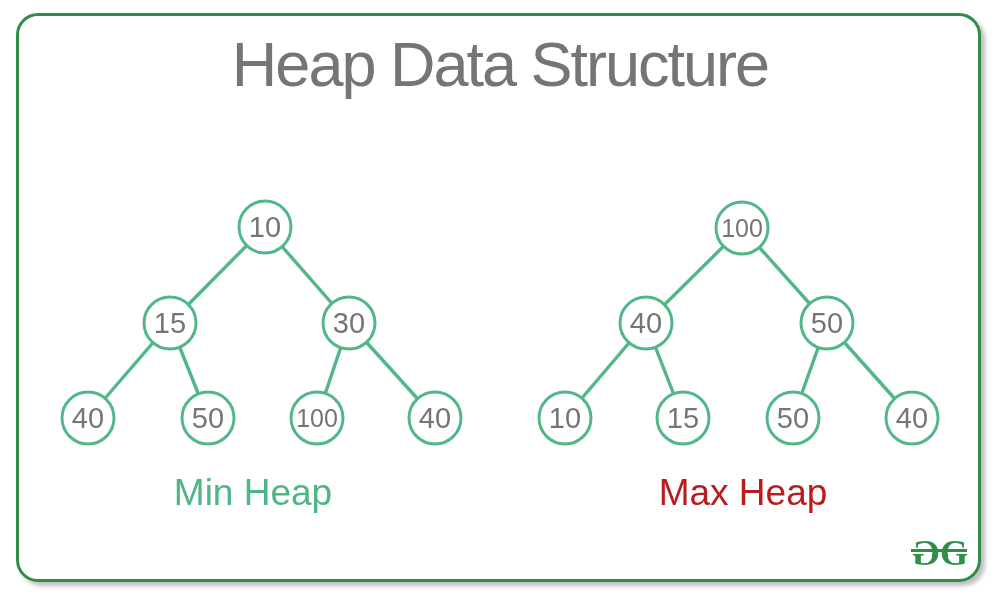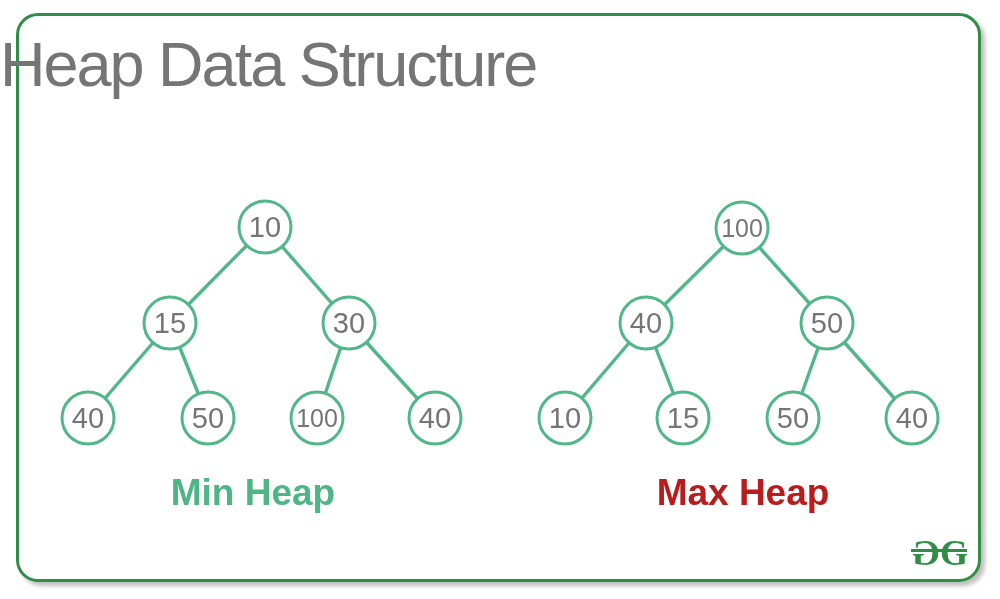--- a/index.html
+++ b/index.html
@@ -24,39 +24,39 @@
     border: 3px solid #2f8d46;
     border-radius: 22px;
     box-shadow: 4px 4px 4px rgba(0,0,0,0.25);
     background: #ffffff;
   }
   .title {
     position: absolute;
     left: 0;
     top: 28px;
     width: 1000px;
-    text-align: left;
+    text-align: center;
     font-size: 63px;
     line-height: 1.15;
     font-weight: 400;
     letter-spacing: -2px;
     color: #757575;
   }
   #tree-svg {
     position: absolute;
     left: 0;
     top: 0;
     width: 1000px;
     height: 599px;
   }
   .tree-label {
     position: absolute;
     transform: translate(-50%, -50%);
     font-size: 37px;
-    font-weight: 700;
+    font-weight: 400;
     color: #4eb584;
     white-space: nowrap;
   }
   .logo {
     position: absolute;
     left: 912px;
     top: 536px;
     width: 56px;
     height: 34px;
     font-family: "Liberation Serif", "DejaVu Serif", serif;

